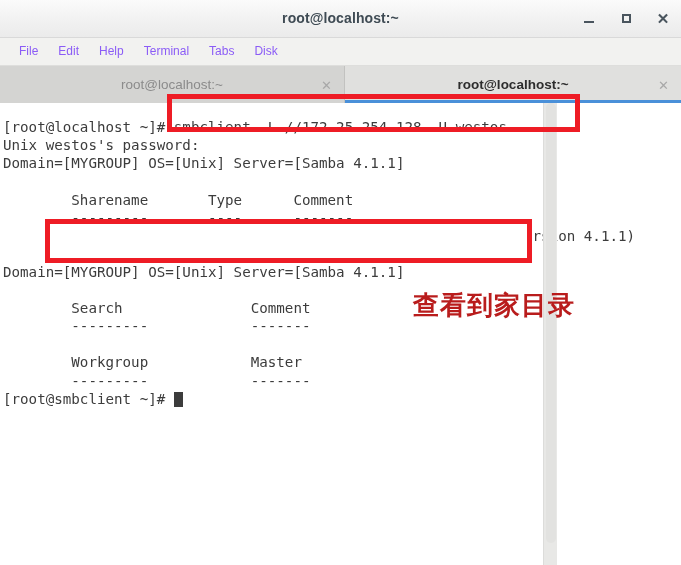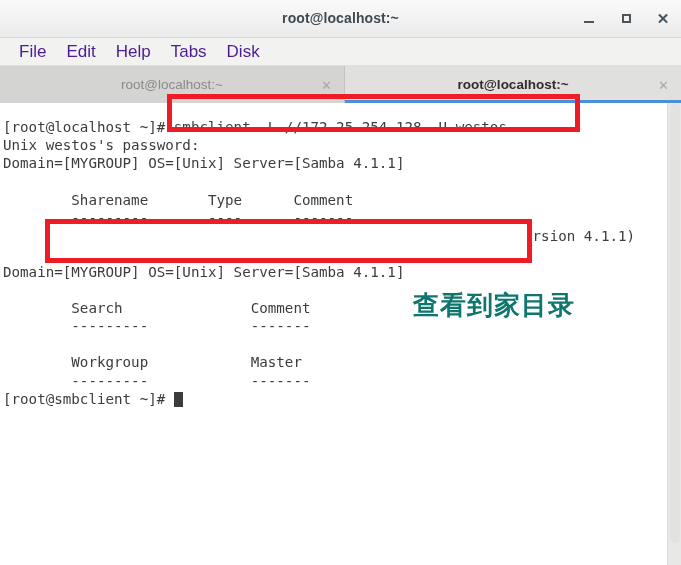--- a/index.html
+++ b/index.html
@@ -10,21 +10,21 @@
   body {
     width: 681px;
     height: 565px;
     overflow: hidden;
     font-family: "Liberation Sans", sans-serif;
     -webkit-font-smoothing: antialiased;
   }
 
   #app {
     position: relative;
-    width: 681px;
+    width: 557px;
     height: 565px;
     background: #ffffff;
   }
 
   
   .titlebar {
     position: absolute;
     left: 0; top: 0;
     width: 681px; height: 38px;
     background: linear-gradient(to bottom, #fbfbfb 0%, #f2f2f2 50%, #ebebeb 100%);
@@ -85,22 +85,22 @@
     left: 0; top: 38px;
     width: 681px; height: 28px;
     background: #f2f2f0;
     border-bottom: 1px solid #dededc;
     box-sizing: border-box;
     display: flex;
     align-items: center;
     padding-left: 9px;
   }
   .menu-item {
-    font-size: 17px;
-    color: #4c1d95;
+    font-size: 12px;
+    color: #8b5cf6;
     padding: 0 10px;
     line-height: 27px;
     user-select: none;
     cursor: default;
   }
 
   
   .tabbar {
     position: absolute;
     left: 0; top: 66px;
@@ -208,21 +208,21 @@
     position: absolute;
     border: 5px solid #ee1c25;
     box-sizing: border-box;
     background: transparent;
   }
   .annot-box.filled {
     background: #ffffff;
   }
   .annot-text {
     position: absolute;
-    color: #0f766e;
+    color: #b91c1c;
     font-family: Liberation Sans, sans-serif;
     font-size: 26px;
     font-weight: bold;
     letter-spacing: 1px;
     white-space: nowrap;
     user-select: none;
   }
 </style>
 </head>
 <body>
@@ -241,20 +241,21 @@
       <div class="winbtn">
         <span class="glyph-close">✕</span>
       </div>
     </div>
   </div>
 
   <div class="menubar">
     <div class="menu-item">File</div>
     <div class="menu-item">Edit</div>
     <div class="menu-item">Help</div>
+    <div class="menu-item">Terminal</div>
     <div class="menu-item">Tabs</div>
     <div class="menu-item">Disk</div>
   </div>
 
   <div class="tabbar">
     <div class="tab inactive">
       <span class="tab-label">root@localhost:~</span>
       <span class="tab-close">✕</span>
     </div>
     <div class="tab active">

